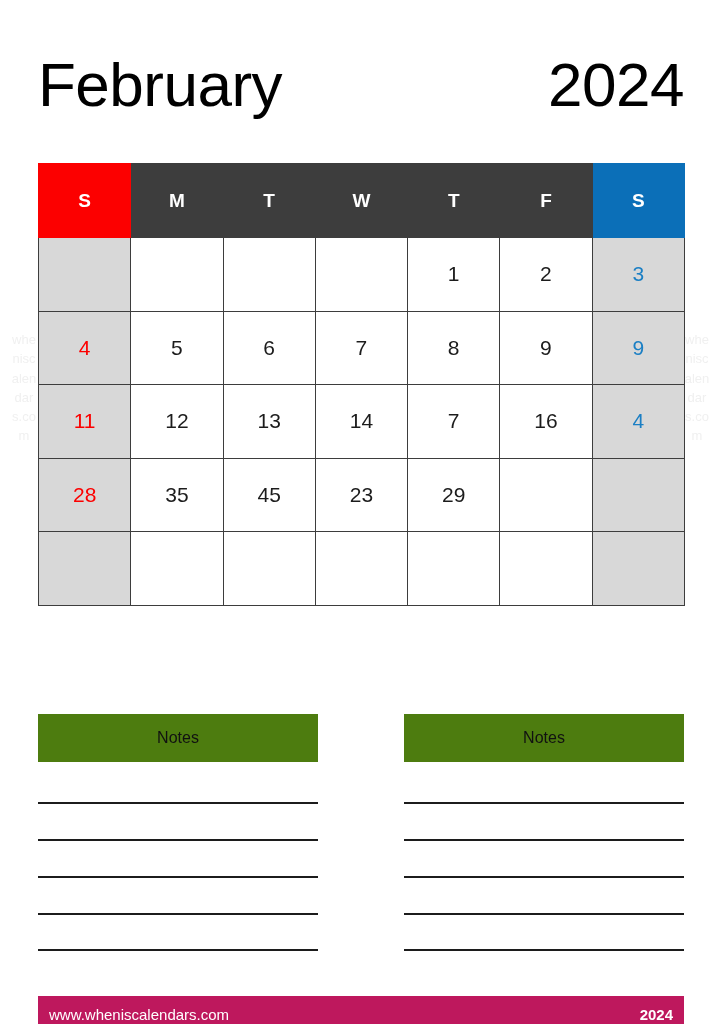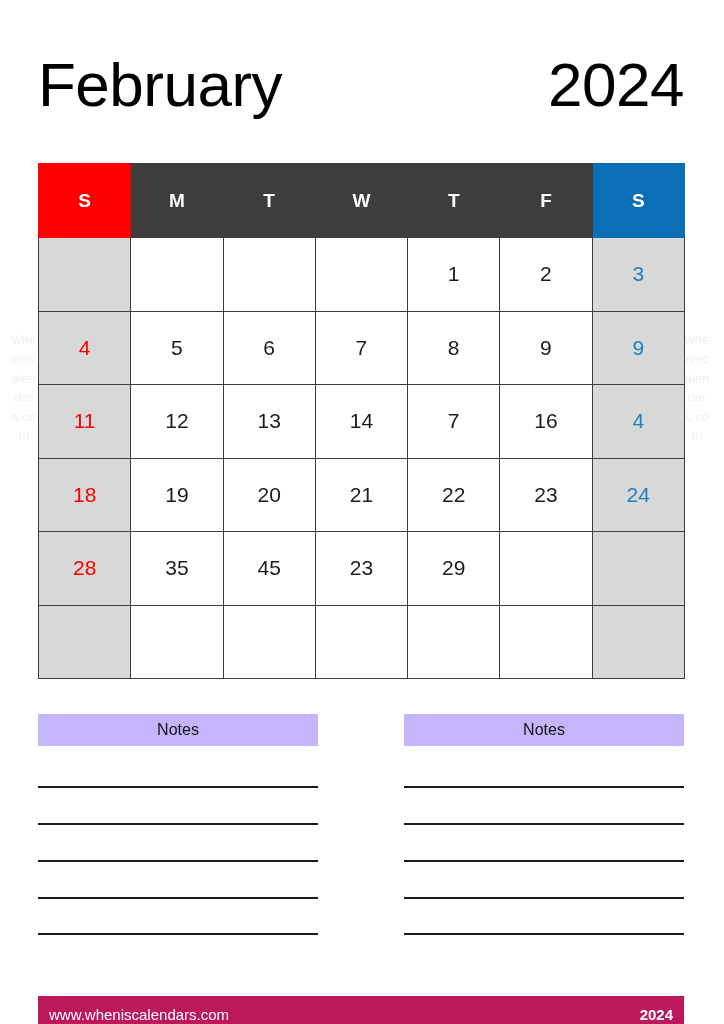--- a/index.html
+++ b/index.html
@@ -113,22 +113,22 @@
     top: 714px;
     width: 646px;
     height: 245px;
     display: flex;
     justify-content: space-between;
   }
   .notes-col {
     width: 280px;
   }
   .notes-header {
-    height: 32px;
-    background: #c4b5fd;
+    height: 48px;
+    background: #4d7c0f;
     display: flex;
     align-items: center;
     justify-content: center;
     font-size: 16px;
     color: #111111;
   }
   .notes-lines {
     margin-top: 5px;
   }
   .notes-line {
@@ -204,29 +204,20 @@
         <tr>
           <td class="sun-cell">11</td>
           <td class="">12</td>
           <td class="">13</td>
           <td class="">14</td>
           <td class="">7</td>
           <td class="">16</td>
           <td class="sat-cell">4</td>
         </tr>
         <tr>
-          <td class="sun-cell">18</td>
-          <td class="">19</td>
-          <td class="">20</td>
-          <td class="">21</td>
-          <td class="">22</td>
-          <td class="">23</td>
-          <td class="sat-cell">24</td>
-        </tr>
-        <tr>
           <td class="sun-cell">28</td>
           <td class="">35</td>
           <td class="">45</td>
           <td class="">23</td>
           <td class="">29</td>
           <td class=""></td>
           <td class="sat-cell"></td>
         </tr>
         <tr>
           <td class="sun-cell"></td>

